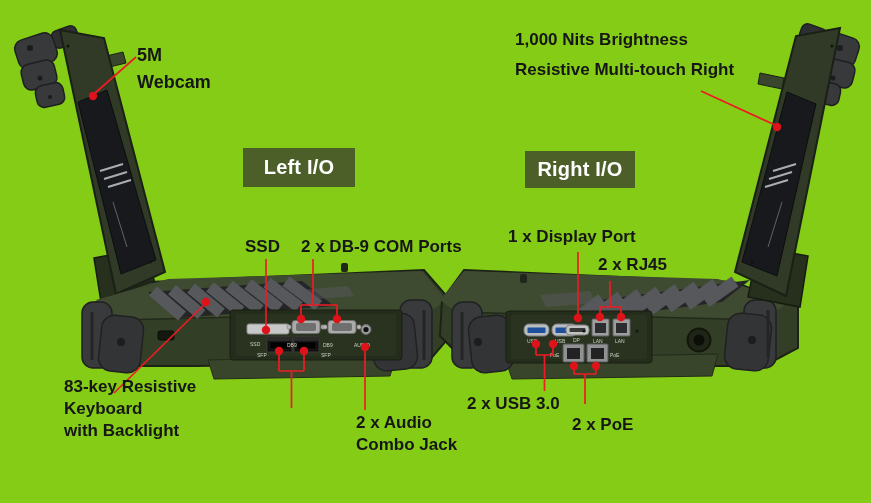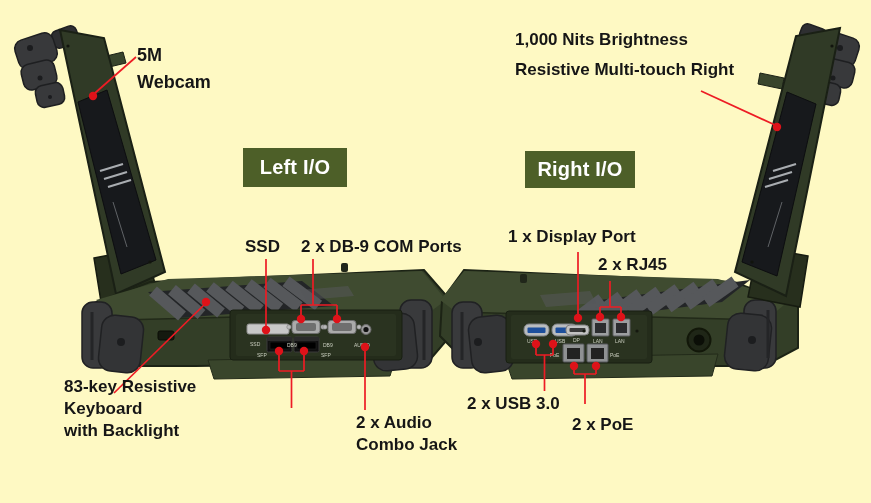--- a/index.html
+++ b/index.html
@@ -1,17 +1,17 @@
 <!DOCTYPE html>
 <html><head>
 <meta charset="utf-8">
 <style>
   html,body { margin:0; padding:0; background:#ffffff; }
   #stage {
-    position:relative; width:871px; height:503px; background:#fef9c3;
+    position:relative; width:871px; height:503px; background:#84cc16;
     font-family:"Liberation Sans", sans-serif; overflow:hidden;
   }
   #scene { position:absolute; left:0; top:0; }
   .label {
     position:absolute; font-weight:700; color:#161616;
     font-size:17px; line-height:22px; white-space:pre-line;
   }
   .label.webcam { font-size:18px; line-height:27px; }
   .label.wide   { line-height:30px; }
   .badge {
@@ -267,21 +267,21 @@
       <circle cx="596" cy="366" r="4.2"></circle>
     </g>
   </svg>
 
   <div class="label webcam" style="left:137px; top:42px;">5M
 Webcam</div>
 
   <div class="label wide" style="left:515px; top:25px;">1,000 Nits Brightness
 Resistive Multi-touch Right</div>
 
-  <div class="badge" style="left:243px; top:148px; width:104px; height:39px;">Left I/O</div>
+  <div class="badge" style="left:243px; top:148px; width:112px; height:39px;">Left I/O</div>
 
   <div class="badge" style="left:525px; top:151px; width:110px; height:37px;">Right I/O</div>
 
   <div class="label" style="left:245px; top:236px;">SSD</div>
 
   <div class="label" style="left:301px; top:236px;">2 x DB-9 COM Ports</div>
 
   <div class="label" style="left:508px; top:226px;">1 x Display Port</div>
 
   <div class="label" style="left:598px; top:254px;">2 x RJ45</div>

